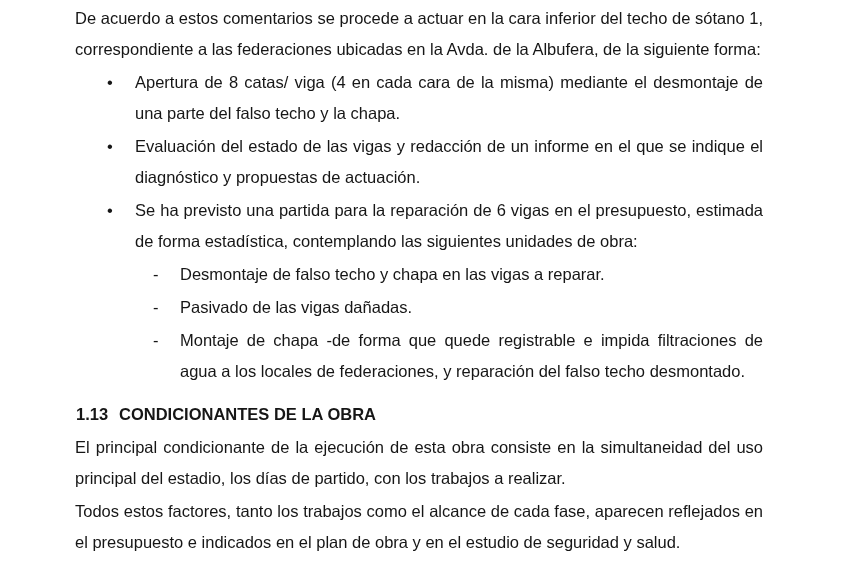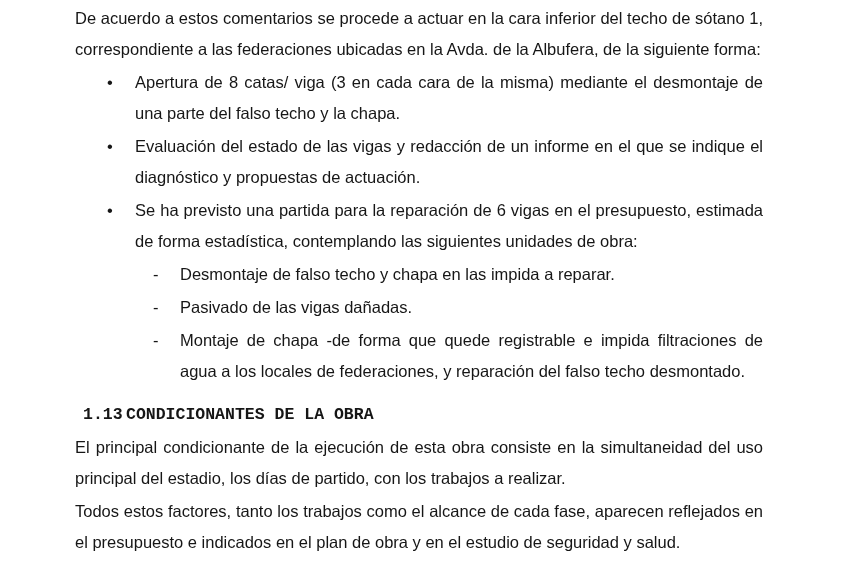--- a/index.html
+++ b/index.html
@@ -51,58 +51,57 @@
     padding-left: 78px;
   }
   .item-text {
     flex: 1 1 auto;
     text-align: justify;
     text-align-last: left;
   }
   .heading {
     display: flex;
     font-weight: bold;
-    margin: 12px 0 2px 8px;
-    font-family: Liberation Mono, monospace;
+    margin: 12px 0 2px 1px;
   }
   .heading .number {
     flex: 0 0 auto;
     width: 43px;
   }
   .heading .title {
     flex: 1 1 auto;
   }
 </style>
 </head>
 <body>
 
 <div class="page">
   <div class="content">
 
     <p class="para">De acuerdo a estos comentarios se procede a actuar en la cara inferior del techo de sótano 1, correspondiente a las federaciones ubicadas en la Avda. de la Albufera, de la siguiente forma:</p>
 
     <div class="list-item">
       <span class="marker marker-bullet">•</span>
-      <div class="item-text">Apertura de 8 catas/ viga (3 en cada cara de la misma) mediante el desmontaje de una parte del falso techo y la chapa.</div>
+      <div class="item-text">Apertura de 8 catas/ viga (4 en cada cara de la misma) mediante el desmontaje de una parte del falso techo y la chapa.</div>
     </div>
 
 
     <div class="list-item">
       <span class="marker marker-bullet">•</span>
       <div class="item-text">Evaluación del estado de las vigas y redacción de un informe en el que se indique el diagnóstico y propuestas de actuación.</div>
     </div>
 
     <div class="list-item">
       <span class="marker marker-bullet">•</span>
       <div class="item-text">Se ha previsto una partida para la reparación de 6 vigas en el presupuesto, estimada de forma estadística, contemplando las siguientes unidades de obra:</div>
     </div>
 
     <div class="list-item">
       <span class="marker marker-dash">-</span>
-      <div class="item-text">Desmontaje de falso techo y chapa en las impida a reparar.</div>
+      <div class="item-text">Desmontaje de falso techo y chapa en las vigas a reparar.</div>
     </div>
 
     <div class="list-item">
       <span class="marker marker-dash">-</span>
       <div class="item-text">Pasivado de las vigas dañadas.</div>
     </div>
 
     <div class="list-item">
       <span class="marker marker-dash">-</span>
       <div class="item-text">Montaje de chapa -de forma que quede registrable e impida filtraciones de agua a los locales de federaciones, y reparación del falso techo desmontado.</div>

